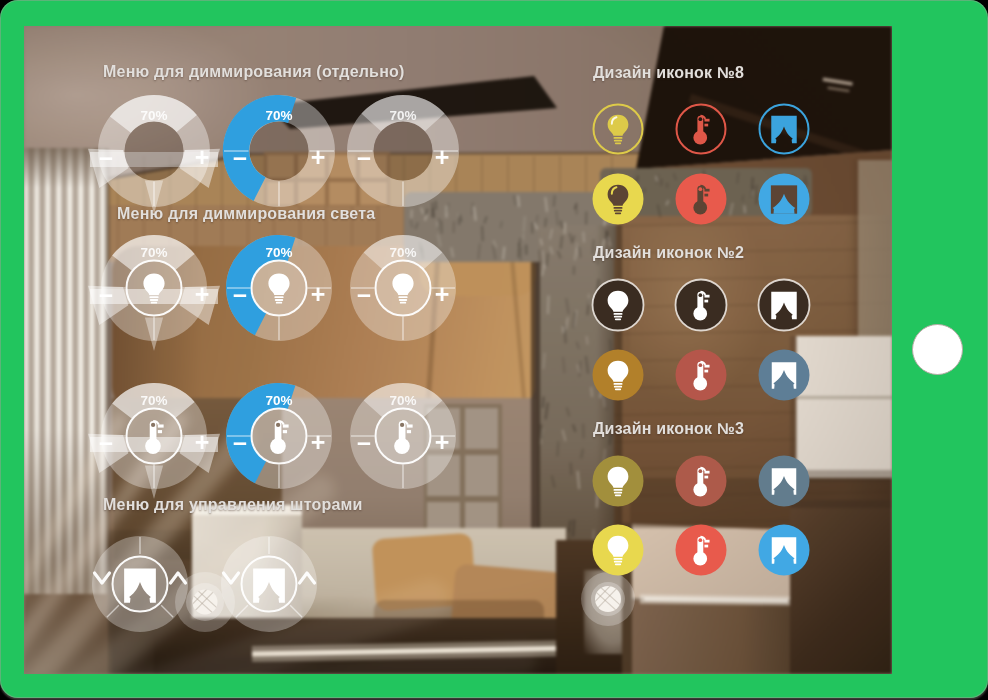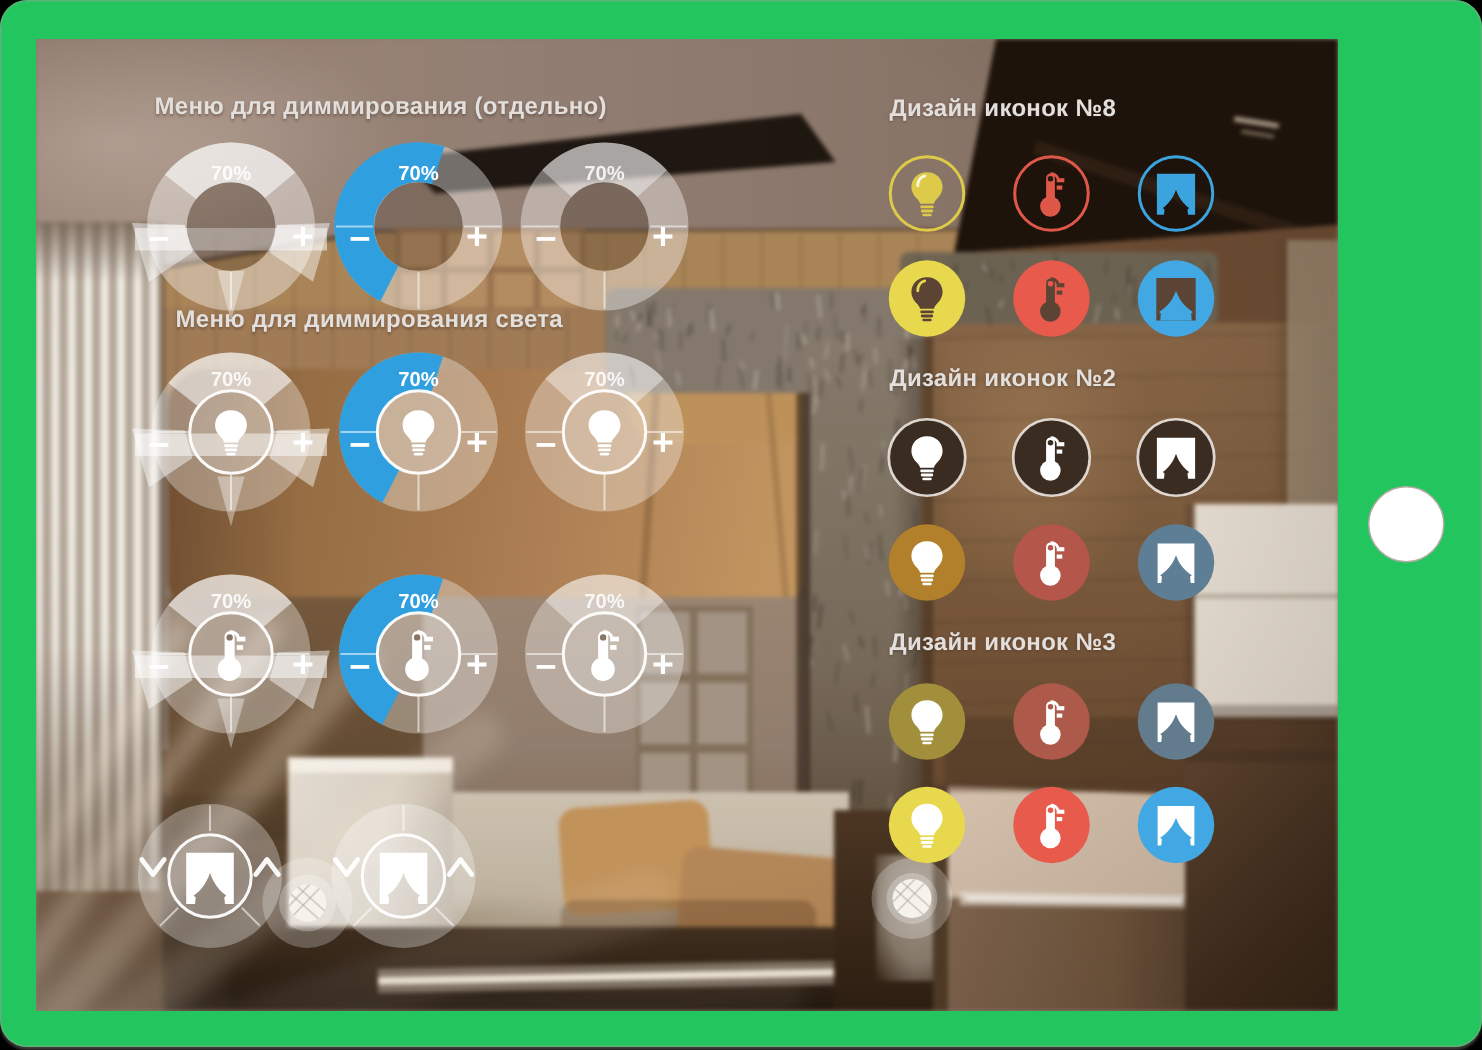--- a/index.html
+++ b/index.html
@@ -559,20 +559,21 @@
 <path d="M-1.6,-12.5 C0.7,-12.5 2.6,-11.1 3.4,-9.2" fill="none" stroke="#ffffff" stroke-width="1.9"></path>
 <rect x="2.5" y="-9.4" width="5.2" height="2.8" fill="#ffffff"></rect>
 <rect x="2.5" y="-4.4" width="3.8" height="2.8" fill="#ffffff"></rect>
 <circle cx="-1.7" cy="-9.0" r="1.9" fill="rgba(130,110,92,0.95)"></circle>
 </g>
 <text x="105.0" y="74.0" text-anchor="middle" font-family="Liberation Sans,sans-serif" font-size="13.5" font-weight="bold" fill="rgba(255,255,255,0.85)">70%</text>
 <text x="66.0" y="120.0" text-anchor="middle" font-family="Liberation Sans,sans-serif" font-size="25" font-weight="bold" fill="#ffffff">–</text>
 <text x="144.0" y="120.0" text-anchor="middle" font-family="Liberation Sans,sans-serif" font-size="25" font-weight="bold" fill="#ffffff">+</text>
 </svg>
 
+<div style="position:absolute;left:79px;top:470px;width:420px;font-family:'Liberation Sans',sans-serif;font-size:16px;font-weight:bold;color:#e2dfdc;letter-spacing:0.2px;text-shadow:0 1px 2px rgba(60,40,30,0.45);white-space:nowrap">Меню для управления шторами</div>
 
 <svg style="position:absolute;left:51px;top:493px" width="130" height="130">
 <circle cx="65.0" cy="65.0" r="48" fill="rgba(255,255,255,0.30)"></circle>
 <line x1="65.0" y1="35.0" x2="65.0" y2="18.0" stroke="rgba(255,255,255,0.55)" stroke-width="1.4"></line>
 <line x1="86.2" y1="86.2" x2="98.2" y2="98.2" stroke="rgba(255,255,255,0.55)" stroke-width="1.4"></line>
 <line x1="43.8" y1="86.2" x2="31.8" y2="98.2" stroke="rgba(255,255,255,0.55)" stroke-width="1.4"></line>
 <circle cx="65.0" cy="65.0" r="27.5" fill="rgba(255,255,255,0.16)" stroke="rgba(255,255,255,0.95)" stroke-width="2.0"></circle>
 <g transform="translate(65.0,66.0) scale(1.22)">
 <path d="M-13,-13.5 H13 V14.5 H8.2 L7.8,10.9 L8.9,9.9 C6.0,7.6 2.6,4.8 0,-2.5 C-2.6,4.8 -6.0,7.6 -8.9,9.9 L-7.8,10.9 L-8.2,14.5 H-13 Z" fill="#ffffff"></path>
 </g>

